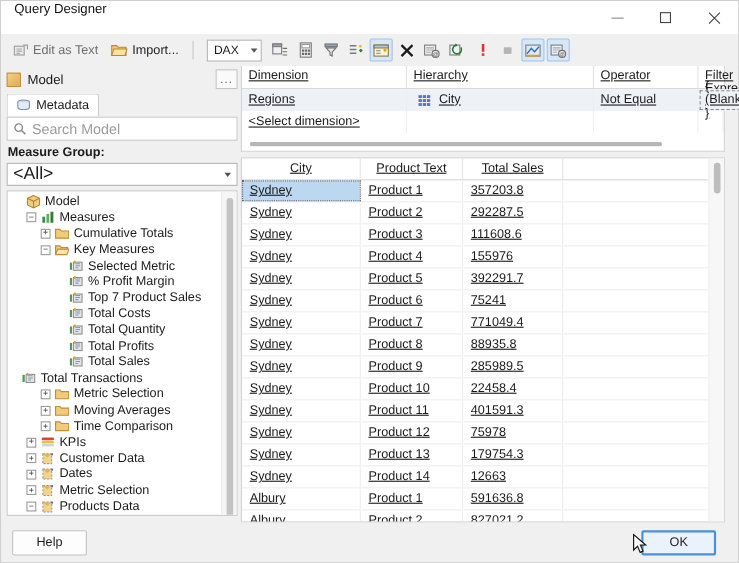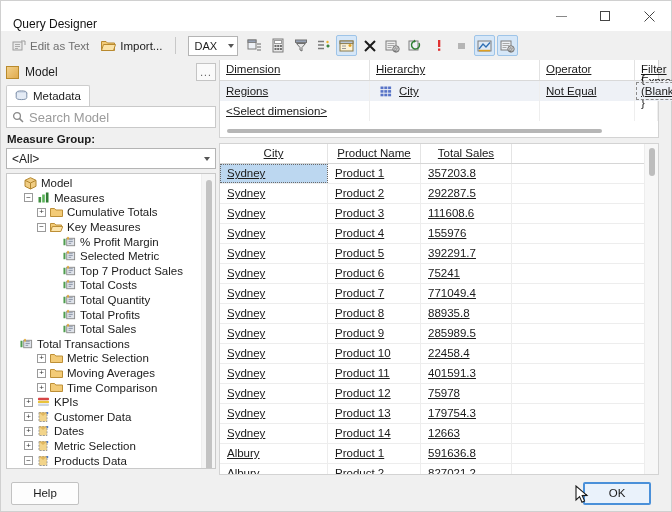--- a/index.html
+++ b/index.html
@@ -9,21 +9,21 @@
     font-family:"Liberation Sans", sans-serif;
     font-size:11.5px;
     color:#1b1b1b;
     background:#f0f0f0;
     overflow:hidden;
     -webkit-font-smoothing: antialiased;
   }
   .window { width:672px; height:512px; background:#f0f0f0; position:relative; display:flex; flex-direction:column; border:1px solid #d0d0d0;}
 
   
-  .titlebar { height:30px; background:#ffffff; display:flex; align-items:flex-end; flex:0 0 auto; }
+  .titlebar { height:30px; background:#ffffff; display:flex; align-items:flex-start; flex:0 0 auto; }
   .title-text { padding-left:12px; font-size:12px; color:#111; }
   .win-btns { margin-left:auto; display:flex; height:30px; }
   .win-btn { width:44px; height:30px; display:flex; align-items:center; justify-content:center; color:#444; font-size:12px; }
   .glyph-min { display:block; width:11px; height:1px; background:#888; }
   .glyph-max { display:block; width:10px; height:10px; border:1px solid #444; }
 
   
   .toolbar { height:29px; background:#f0f0f0; display:flex; align-items:center; padding:0 6px; flex:0 0 auto; gap:2px; }
   .tb-item { display:flex; align-items:center; gap:4px; padding:2px 5px; font-size:11.5px; color:#6f6f6f; }
   .tb-item.enabled { color:#1b1b1b; }
@@ -44,21 +44,21 @@
   .mdl-head { height:24px; display:flex; align-items:center; gap:6px; font-size:12px; }
   .mdl-head .dots { margin-left:auto; width:20px;height:18px;border:1px solid #c4c4c4;background:#fafafa;
       display:flex;align-items:center;justify-content:center;font-size:10px;color:#555;letter-spacing:1px;}
   .tabstrip { display:flex; align-items:flex-end; height:22px; }
   .tab { display:flex;align-items:center;gap:5px;height:21px;padding:0 8px;border:1px solid #cdcdcd;border-bottom:none;
          background:#fff;font-size:11.5px;border-radius:2px 2px 0 0;}
   .search { height:22px;border:1px solid #c9c9c9;background:#fff;display:flex;align-items:center;gap:5px;padding:0 5px;}
   .search .ph { color:#9b9b9b; font-size:13px; }
   .mg-label { font-size:11.5px;font-weight:bold;padding:5px 0 3px 1px; }
   .mg-combo { height:21px;border:1px solid #b4b4b4;background:#fff;display:flex;align-items:center;
-              justify-content:space-between;padding:0 5px;font-size:12px; }
+              justify-content:space-between;padding:0 5px;font-size:16px; }
   .tree { flex:1 1 auto; margin-top:4px; margin-bottom:6px; border:1px solid #c9c9c9; background:#fff;
           position:relative; overflow:hidden; }
   .tree-inner { position:absolute; inset:0 14px 0 0; overflow:hidden; padding-top:2px; }
   .tnode { display:flex; align-items:center; height:14.6px; font-size:11.5px; white-space:nowrap; }
   .tnode .exp { width:9px;height:9px;border:1px solid #9a9a9a;background:#fff;margin-right:4px;
       display:flex;align-items:center;justify-content:center;font-size:8px;line-height:1;color:#333;flex:0 0 auto;}
   .tnode .exp.none { border:none;background:transparent; }
   .tnode .ic { width:13px;height:13px;margin-right:4px;flex:0 0 auto;display:flex;align-items:center;justify-content:center;}
   .tree-sb { position:absolute; top:0; right:0; width:14px; bottom:0; background:#f5f5f5; border-left:1px solid #eee;}
   .tree-sb .thumb { position:absolute; left:4px; width:6px; top:6px; height:300px; background:#c3c3c3; border-radius:3px; }
@@ -324,33 +324,33 @@
             <div class="tnode" style="padding-left: 43px;">
               <span class="exp none"></span>
               <span class="ic">
                 <svg width="14" height="12" viewBox="0 0 14 12">
                   <rect x="0.5" y="2.5" width="2.2" height="7" fill="#4f9d4f"></rect>
                   <rect x="4" y="2" width="8.5" height="8" fill="#dfe3ea" stroke="#8b8b8b"></rect>
                   <path d="M6 3.5 L10.5 3.5 M6 5.5 L10.5 5.5 M6 7.5 L8.8 7.5" stroke="#8b96a8"></path>
                   <rect x="4.6" y="0.5" width="1.6" height="3" fill="#e3a52a"></rect>
                 </svg>
               </span>
+              <span>Selected Metric</span>
+            </div>
+            <div class="tnode" style="padding-left: 43px;">
+              <span class="exp none"></span>
+              <span class="ic">
+                <svg width="14" height="12" viewBox="0 0 14 12">
+                  <rect x="0.5" y="2.5" width="2.2" height="7" fill="#4f9d4f"></rect>
+                  <rect x="4" y="2" width="8.5" height="8" fill="#dfe3ea" stroke="#8b8b8b"></rect>
+                  <path d="M6 3.5 L10.5 3.5 M6 5.5 L10.5 5.5 M6 7.5 L8.8 7.5" stroke="#8b96a8"></path>
+                  <rect x="4.6" y="0.5" width="1.6" height="3" fill="#e3a52a"></rect>
+                </svg>
+              </span>
               <span>% Profit Margin</span>
-            </div>
-            <div class="tnode" style="padding-left: 43px;">
-              <span class="exp none"></span>
-              <span class="ic">
-                <svg width="14" height="12" viewBox="0 0 14 12">
-                  <rect x="0.5" y="2.5" width="2.2" height="7" fill="#4f9d4f"></rect>
-                  <rect x="4" y="2" width="8.5" height="8" fill="#dfe3ea" stroke="#8b8b8b"></rect>
-                  <path d="M6 3.5 L10.5 3.5 M6 5.5 L10.5 5.5 M6 7.5 L8.8 7.5" stroke="#8b96a8"></path>
-                  <rect x="4.6" y="0.5" width="1.6" height="3" fill="#e3a52a"></rect>
-                </svg>
-              </span>
-              <span>Selected Metric</span>
             </div>
             <div class="tnode" style="padding-left: 43px;">
               <span class="exp none"></span>
               <span class="ic">
                 <svg width="14" height="12" viewBox="0 0 14 12">
                   <rect x="0.5" y="2.5" width="2.2" height="7" fill="#4f9d4f"></rect>
                   <rect x="4" y="2" width="8.5" height="8" fill="#dfe3ea" stroke="#8b8b8b"></rect>
                   <path d="M6 3.5 L10.5 3.5 M6 5.5 L10.5 5.5 M6 7.5 L8.8 7.5" stroke="#8b96a8"></path>
                   <rect x="4.6" y="0.5" width="1.6" height="3" fill="#e3a52a"></rect>
                 </svg>
@@ -549,21 +549,21 @@
           </div>
         <div class="fg-hsb">
           <div class="th"></div>
         </div>
       </div>
 
       <div class="dgrid">
         <div class="dg-main">
           <div class="dg-head">
             <div class="dc1">City</div>
-            <div class="dc2">Product Name</div>
+            <div class="dc2">Product Text</div>
             <div class="dc3">Total Sales</div>
             <div class="dc4"></div>
           </div>
           <div id="data-rows">
               <div class="dg-row sel">
                 <div class="dc1">Sydney</div>
                 <div class="dc2">Product 1</div>
                 <div class="dc3">357203.8</div>
                 <div class="dc4"></div>
               </div>

